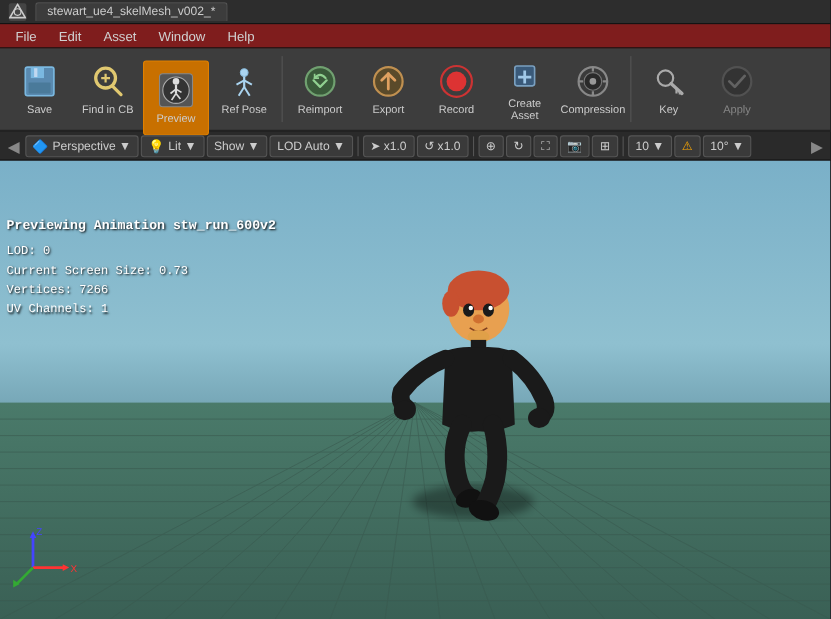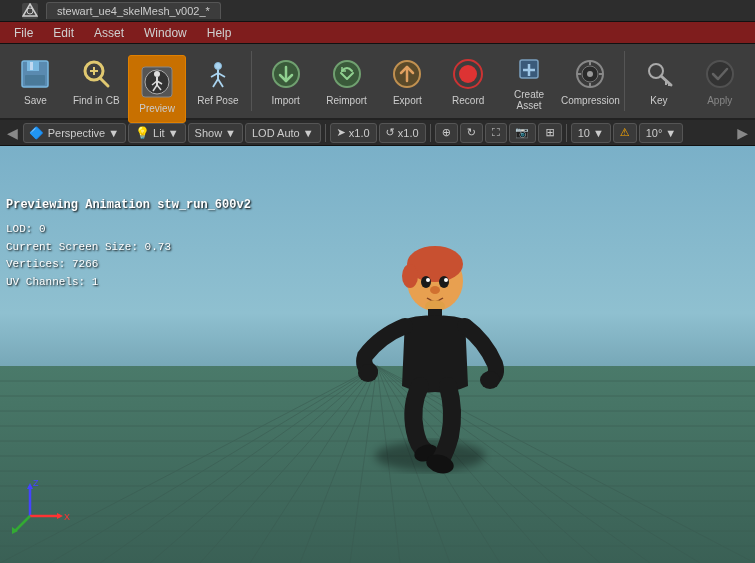--- a/index.html
+++ b/index.html
@@ -4,21 +4,21 @@
   <style>
     * { margin: 0; padding: 0; box-sizing: border-box; }
     body { width: 755px; height: 563px; overflow: hidden; background: #1a1a1a; font-family: 'Segoe UI', Arial, sans-serif; }
 
     
     #title-bar {
       background: #2d2d2d;
       height: 22px;
       display: flex;
       align-items: center;
-      padding: 0 22px;
+      padding: 0 8px;
       border-bottom: 1px solid #111;
     }
     #title-bar .logo {
       width: 16px; height: 16px;
       background: #444;
       border-radius: 2px;
       margin-right: 8px;
       display: flex; align-items: center; justify-content: center;
       font-size: 10px; color: #ccc; font-weight: bold;
     }
@@ -231,30 +231,20 @@
         <line x1="17" y1="16" x2="24" y2="20" stroke="#aad4f0" stroke-width="1.8"></line>
         <line x1="17" y1="22" x2="12" y2="30" stroke="#aad4f0" stroke-width="1.8"></line>
         <line x1="17" y1="22" x2="22" y2="30" stroke="#aad4f0" stroke-width="1.8"></line>
       </svg>
     </div>
     <div class="btn-label">Ref Pose</div>
   </div>
 
   <div class="toolbar-sep"></div>
 
-  <div class="toolbar-btn">
-    <div class="btn-icon">
-      <svg width="34" height="34" viewBox="0 0 34 34">
-        <circle cx="17" cy="17" r="13" fill="#3a5a3a" stroke="#70a070" stroke-width="2"></circle>
-        <path d="M11,18 L17,24 L23,18" fill="none" stroke="#90d090" stroke-width="2.5" stroke-linecap="round" stroke-linejoin="round"></path>
-        <line x1="17" y1="10" x2="17" y2="24" stroke="#90d090" stroke-width="2.5" stroke-linecap="round"></line>
-      </svg>
-    </div>
-    <div class="btn-label">Import</div>
-  </div>
 
   <div class="toolbar-btn">
     <div class="btn-icon">
       <svg width="34" height="34" viewBox="0 0 34 34">
         <circle cx="17" cy="17" r="13" fill="#3a5a3a" stroke="#70a070" stroke-width="2"></circle>
         <path d="M11,16 L17,22 L23,16" fill="none" stroke="#90d090" stroke-width="2" stroke-linecap="round" stroke-linejoin="round"></path>
         <path d="M22,14 Q17,8 12,14" fill="none" stroke="#90d090" stroke-width="2" stroke-linecap="round"></path>
         <polyline points="12,10 12,14 16,14" fill="none" stroke="#90d090" stroke-width="1.5"></polyline>
       </svg>
     </div>

